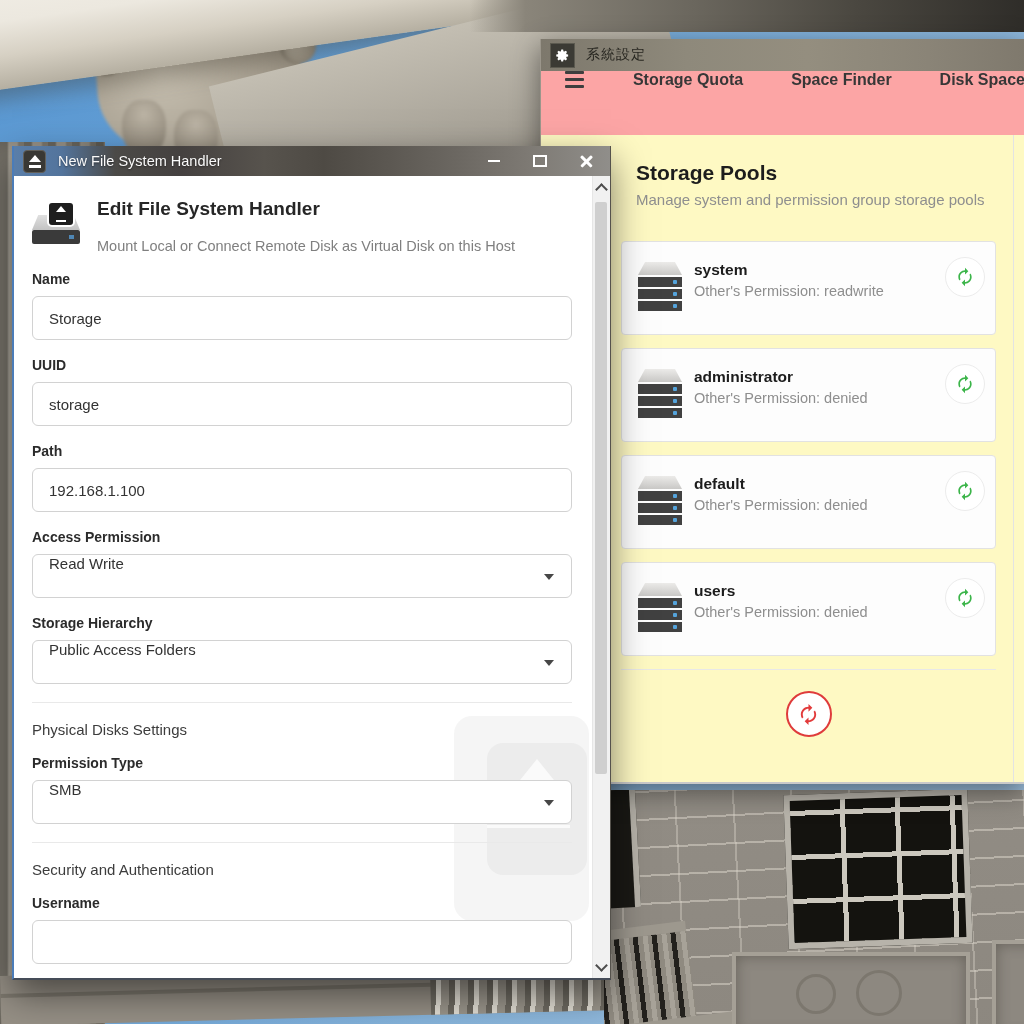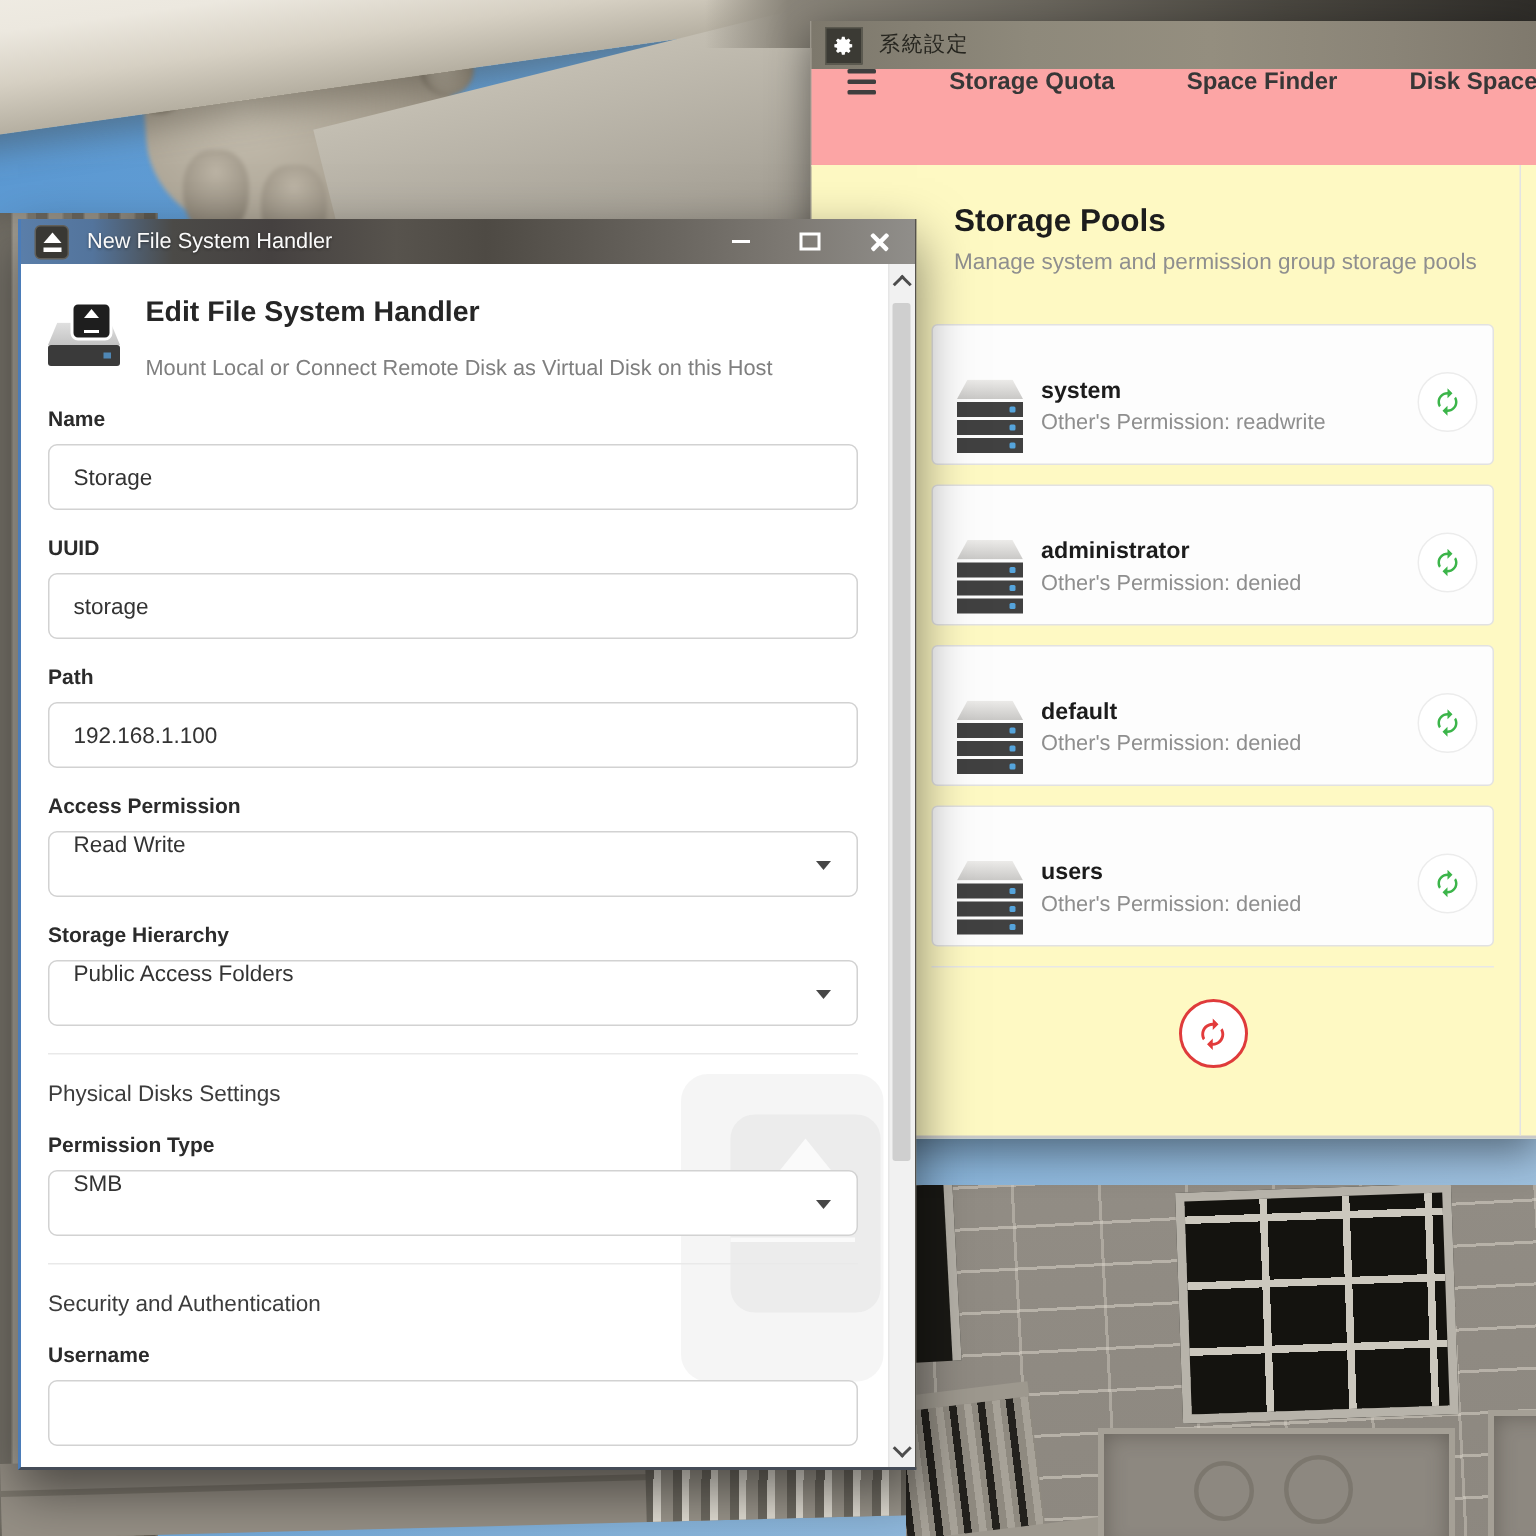--- a/index.html
+++ b/index.html
@@ -55,42 +55,42 @@
        background:#1a1915;border-right:6px solid #b5b1a8;transform:rotate(-3deg);}
   .balustrade{position:absolute;left:-4px;top:136px;width:92px;height:100px;
        border-top:10px solid #9d988e;transform:rotate(-7deg);
        background:repeating-linear-gradient(90deg,#23211d 0 5px,#8f8a80 5px 10px,#a7a298 10px 15px,#8f8a80 15px 19px);}
   .relief{position:absolute;border:4px solid #a5a096;background:#8d8880;
        box-shadow:inset 0 0 14px rgba(55,50,44,.45);}
   .relief .rc{position:absolute;border:3px solid #7c776e;border-radius:50%;}
   .ledge{position:absolute;left:-10px;top:220px;width:300px;height:16px;background:#9d988e;transform:rotate(-7deg);}
 
   
-  .settings{position:absolute;left:540px;top:14px;width:484px;height:745px;z-index:10;
+  .settings{position:absolute;left:540px;top:39px;width:484px;height:745px;z-index:10;
        box-shadow:0 8px 26px rgba(0,0,0,.45);border-left:1px solid #9b968b;}
   .s-titlebar{height:32px;display:flex;align-items:center;gap:11px;padding-left:9px;
        background:linear-gradient(90deg,#7d786c 0%,#8e897b 30%,#948e7f 55%,#8a8477 80%,#7f796d 100%);}
   .gear-box{width:23px;height:23px;background:#3b3a34;border:1px solid #5b594f;
        display:flex;align-items:center;justify-content:center;}
   .s-title{font-size:14px;color:#26251f;letter-spacing:1px;}
   .s-toolbar{height:64px;background:#fca5a5;border-bottom:1px solid #e2e2e2;
        display:flex;align-items:flex-start;font-weight:bold;}
   .hamburger{width:20px;margin-left:24px;display:flex;flex-direction:column;gap:4px;cursor:pointer;}
   .hamburger span{display:block;height:3px;background:#3e3e3e;border-radius:1px;}
   .s-tabs{display:flex;gap:48px;margin-left:49px;}
   .s-tab{font-size:16px;color:#373737;white-space:nowrap;cursor:pointer;}
   .s-content{position:absolute;left:0;top:96px;right:0;bottom:0;background:#fef9c3;
        border-bottom:2px solid #c9c9c9;}
   .panel-line{position:absolute;left:472px;top:0;bottom:0;width:1px;background:#e3e3e3;}
   .page-head{margin:26px 0 0 95px;}
   .page-title{font-size:21px;font-weight:bold;color:#1d1d1d;}
   .page-sub{font-size:15px;color:#8f8f8f;margin-top:6px;}
   .pool-list{position:absolute;left:80px;top:106px;width:375px;}
   .pool-card{height:94px;margin-bottom:13px;border:1px solid #e2e2e2;border-radius:4px;
-       background:#fdfdfd;display:flex;align-items:flex-start;padding-top:16px;box-sizing:border-box;}
+       background:#fdfdfd;display:flex;align-items:flex-start;padding-top:0;box-sizing:border-box;}
   .srv-icon{width:44px;margin:20px 12px 0 16px;}
   .srv-top{height:13px;background:linear-gradient(#ecebe9,#c9c8c6);
        clip-path:polygon(16% 0,84% 0,100% 100%,0 100%);}
   .srv-row{height:10px;background:#414141;margin-top:2px;position:relative;}
   .srv-row:first-of-type{margin-top:0;}
   .srv-row::after{content:'';position:absolute;right:5px;top:3px;width:4px;height:4px;
        background:#55a4dc;border-radius:1px;}
   .pool-text{margin-top:19px;}
   .pool-name{font-size:15.5px;font-weight:bold;color:#1c1c1c;}
   .pool-perm{font-size:14.5px;color:#8e8e8e;margin-top:4px;}

